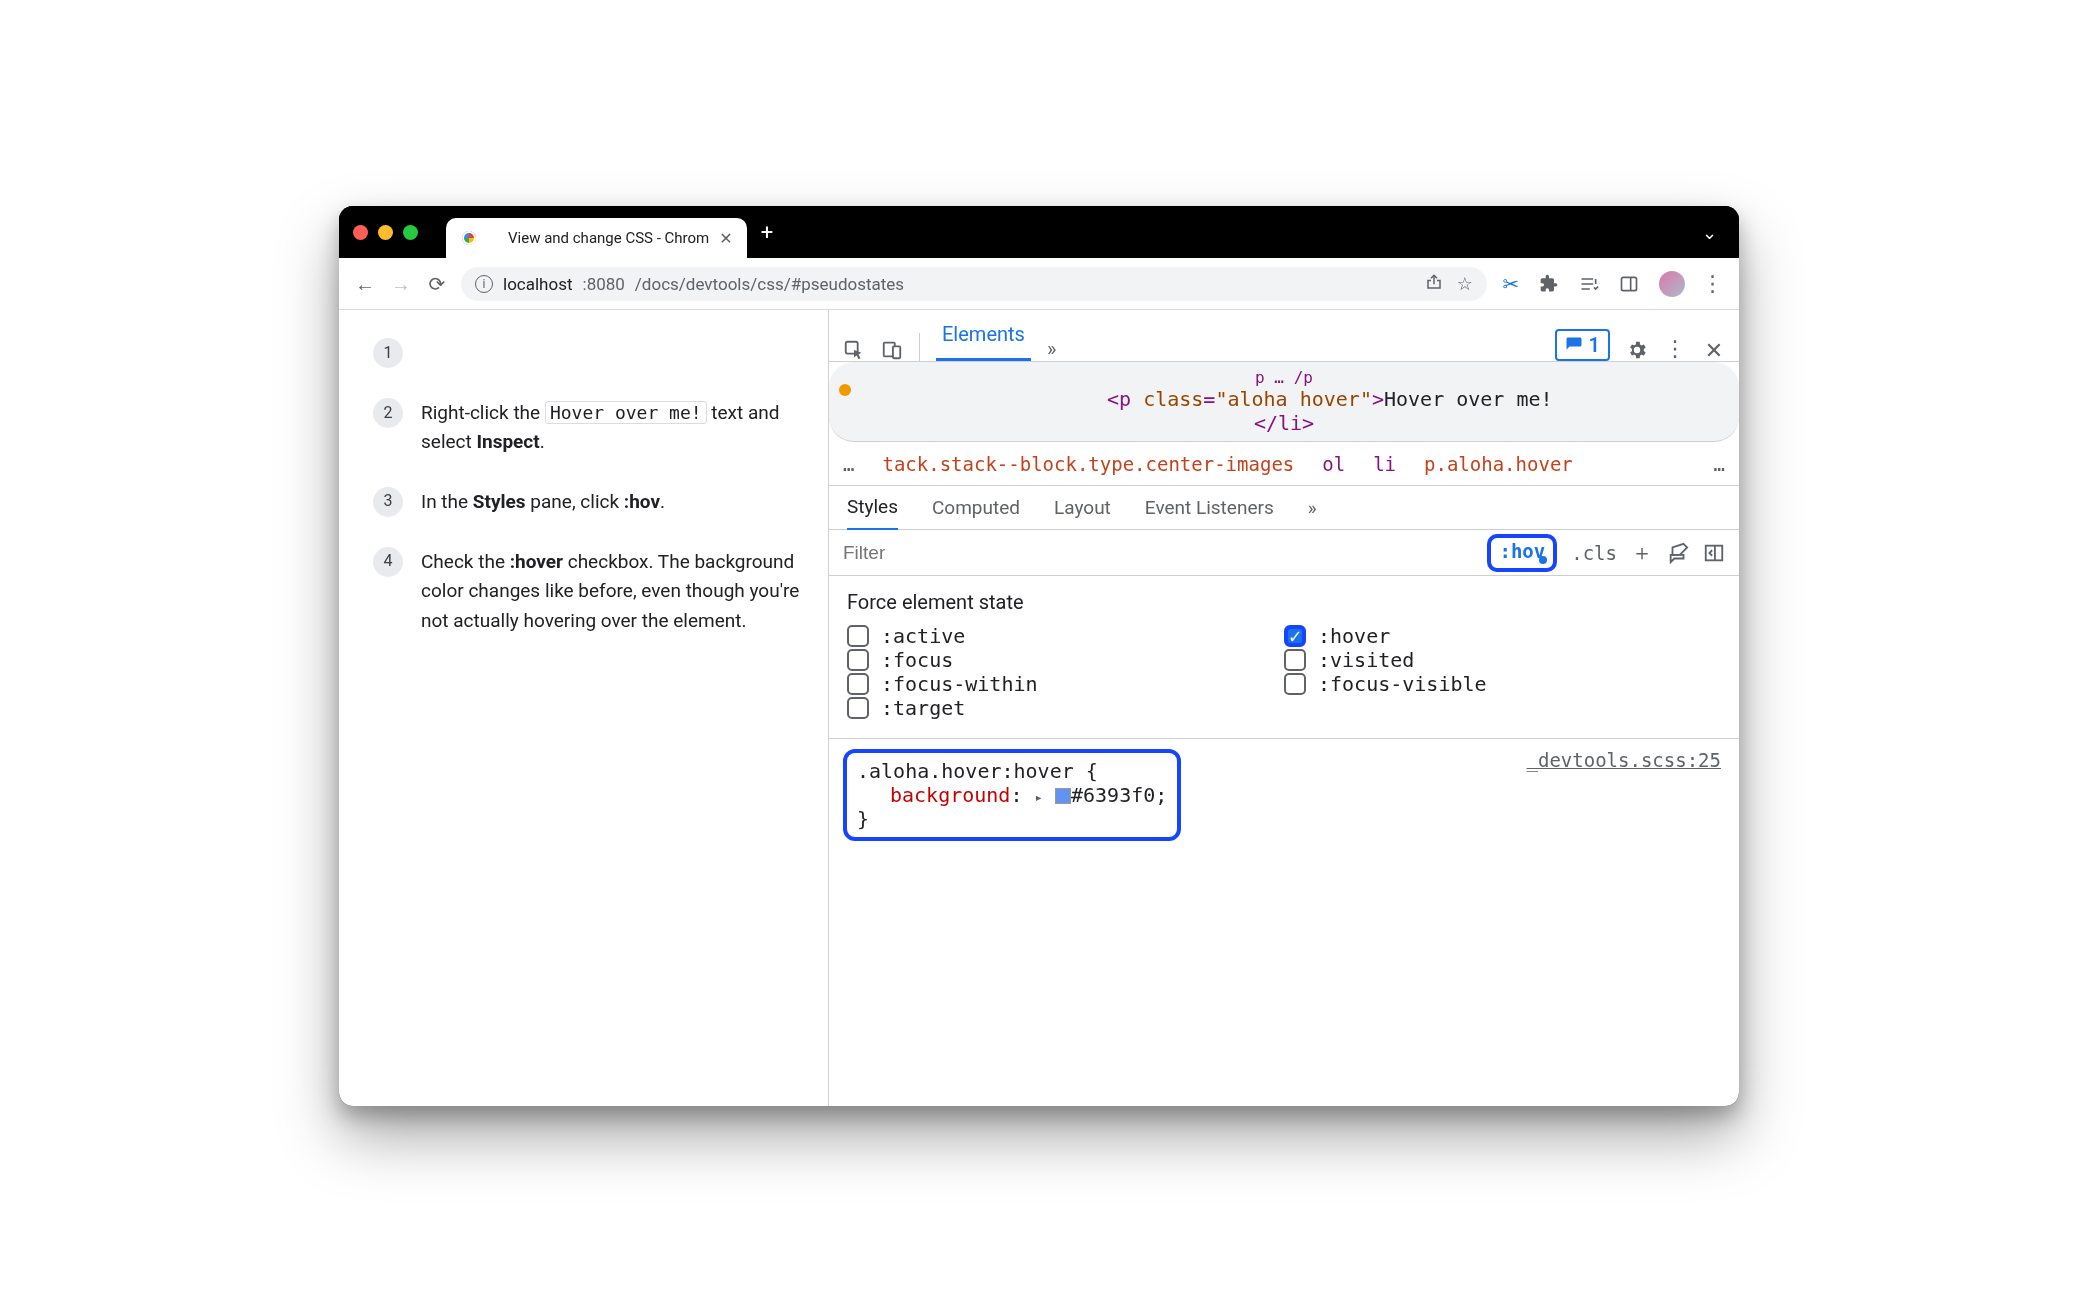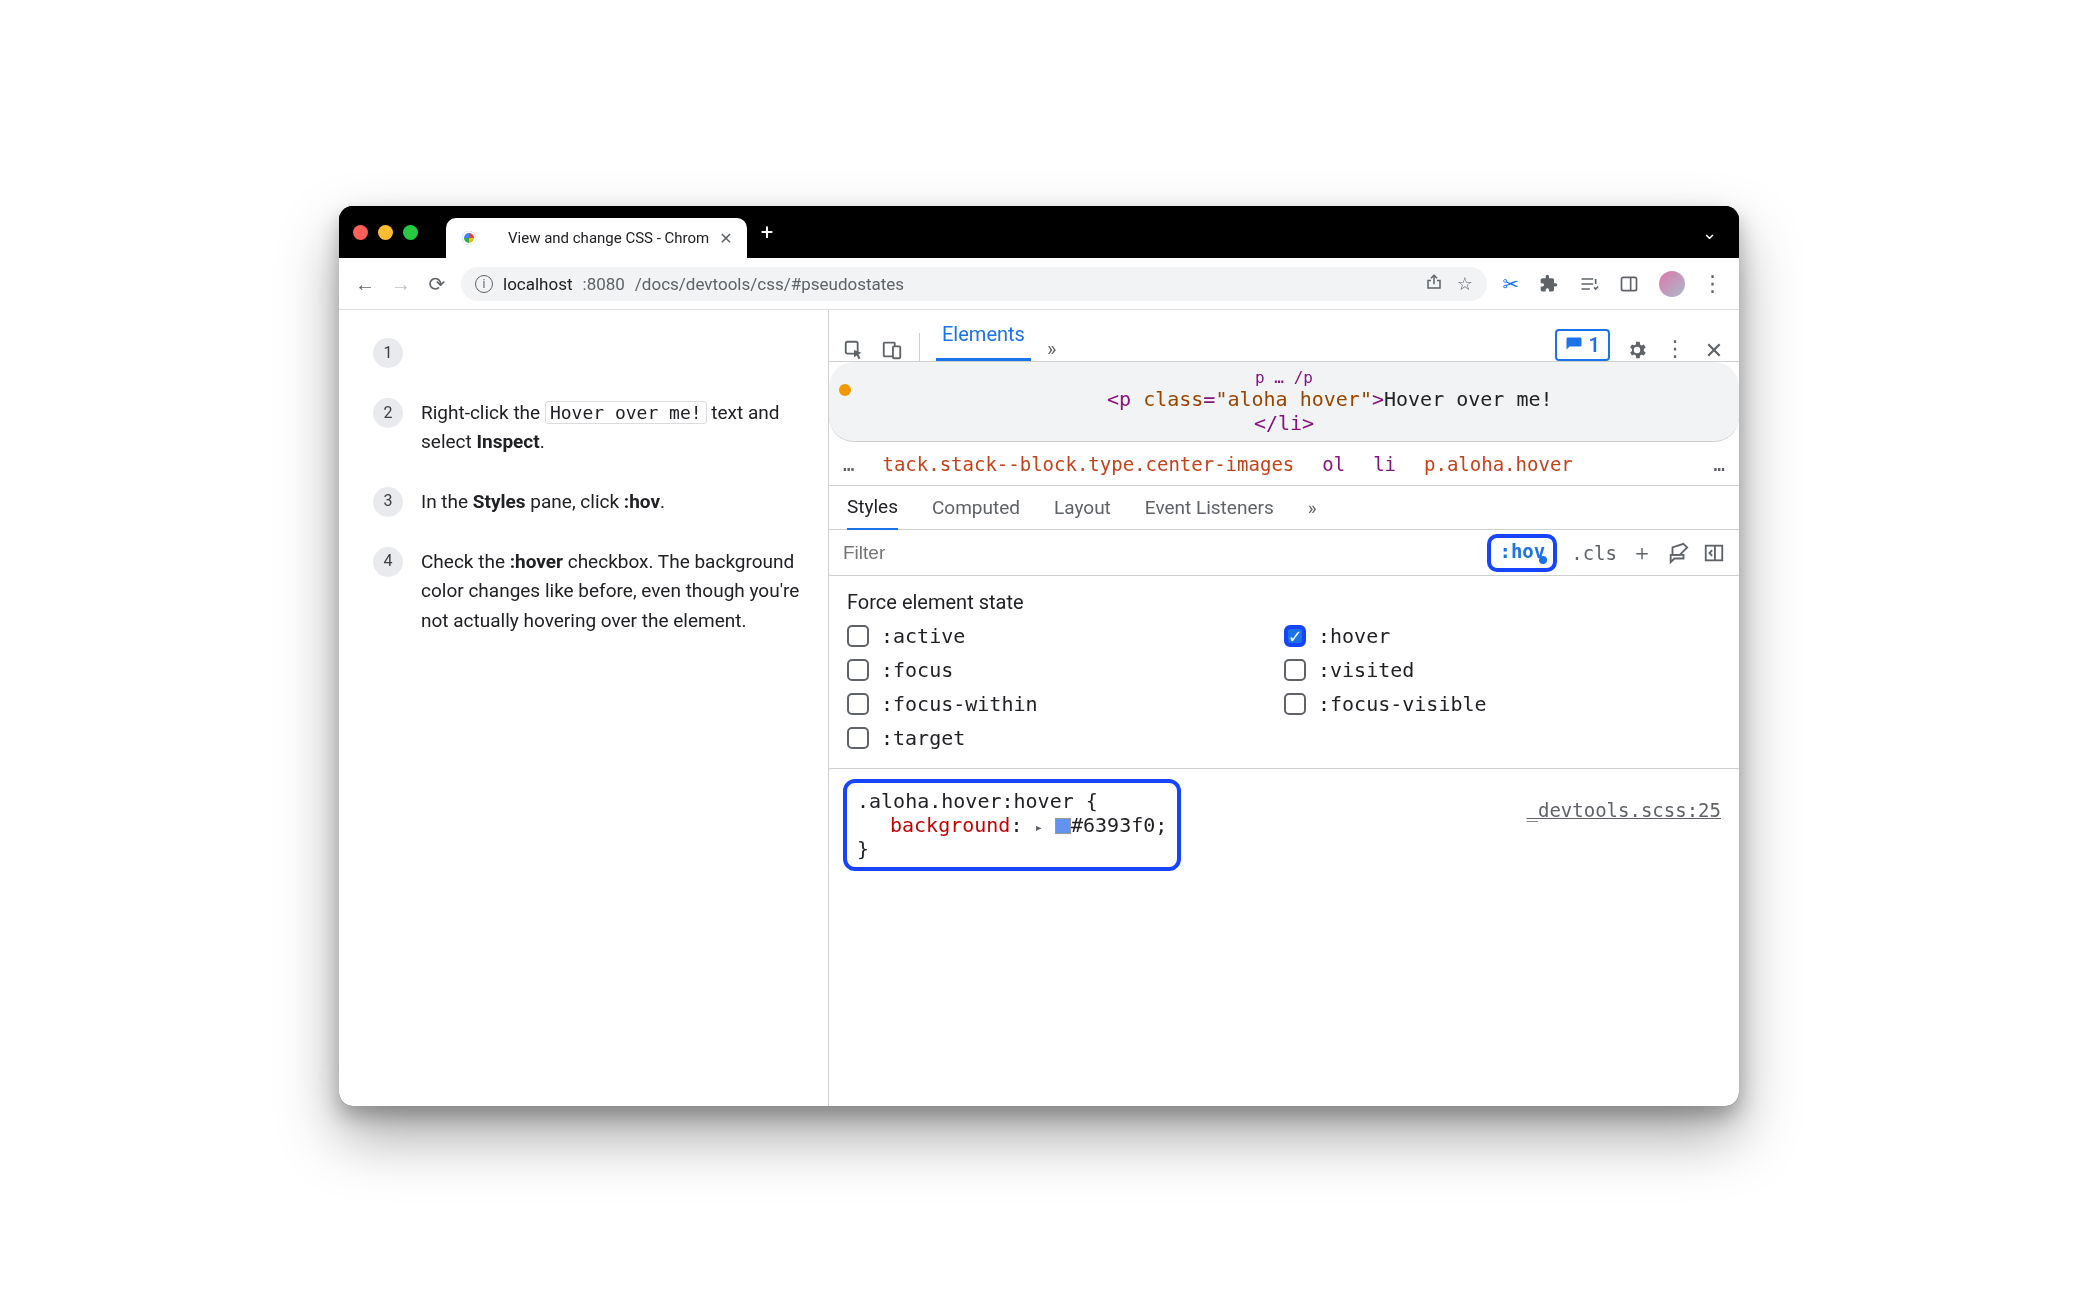--- a/index.html
+++ b/index.html
@@ -192,37 +192,37 @@
     font-weight: 700;
     position: relative;
   }
   .hov-dot { width:8px; height:8px; background:#1a73e8; border-radius:50%; position:absolute; right:6px; bottom:4px; }
   .tool-btn { color:#5f6368; font-size:22px; }
   .force-state {
     padding: 14px 18px 18px 18px;
     border-bottom: 1px solid #cfcfcf;
   }
   .force-title { font-size: 20px; color:#202124; margin-bottom: 10px; }
-  .state-grid { display:grid; grid-template-columns: 1fr 1fr; row-gap: 10px; font-family: ui-monospace, Menlo, monospace; font-size:20px; color:#202124; }
+  .state-grid { display:grid; grid-template-columns: 1fr 1fr; row-gap: 0; font-family: ui-monospace, Menlo, monospace; font-size:20px; color:#202124; }
   .state-row { display:flex; align-items:center; gap:12px; }
   .cb { width:22px; height:22px; border:2px solid #5f6368; border-radius:5px; display:inline-flex; align-items:center; justify-content:center; flex-shrink:0; }
   .cb.checked { background:#1a73e8; border:4px solid #1744ff; color:#fff; font-weight:900; border-radius:6px; }
   .rule {
     padding: 10px 18px 14px 14px;
     font-family: ui-monospace, Menlo, monospace;
     font-size: 20px;
     position: relative;
   }
   .rule-box { border: 4px solid #1744ff; border-radius: 12px; padding: 6px 10px; display:inline-block; }
   .selector { color: #202124; }
   .prop { color: #c80000; margin-left: 33px; }
   .tri { color:#5f6368; font-size:14px; }
   .swatch { display:inline-block; width:16px; height:16px; background:#6393f0; border:1px solid #999; vertical-align:-2px; }
   .val { color:#202124; }
-  .src-link { position:absolute; right:18px; top:10px; color:#5f6368; text-decoration: underline; font-size:19px;margin-top:20px; }
+  .src-link { position:absolute; right:18px; top:10px; color:#5f6368; text-decoration: underline; font-size:19px; }
   svg { display:block; }
 </style>
 </head>
 <body>
 
 <div class="window">
 
   <div class="titlebar">
     <div class="traffic">
       <div class="dot red"></div>

